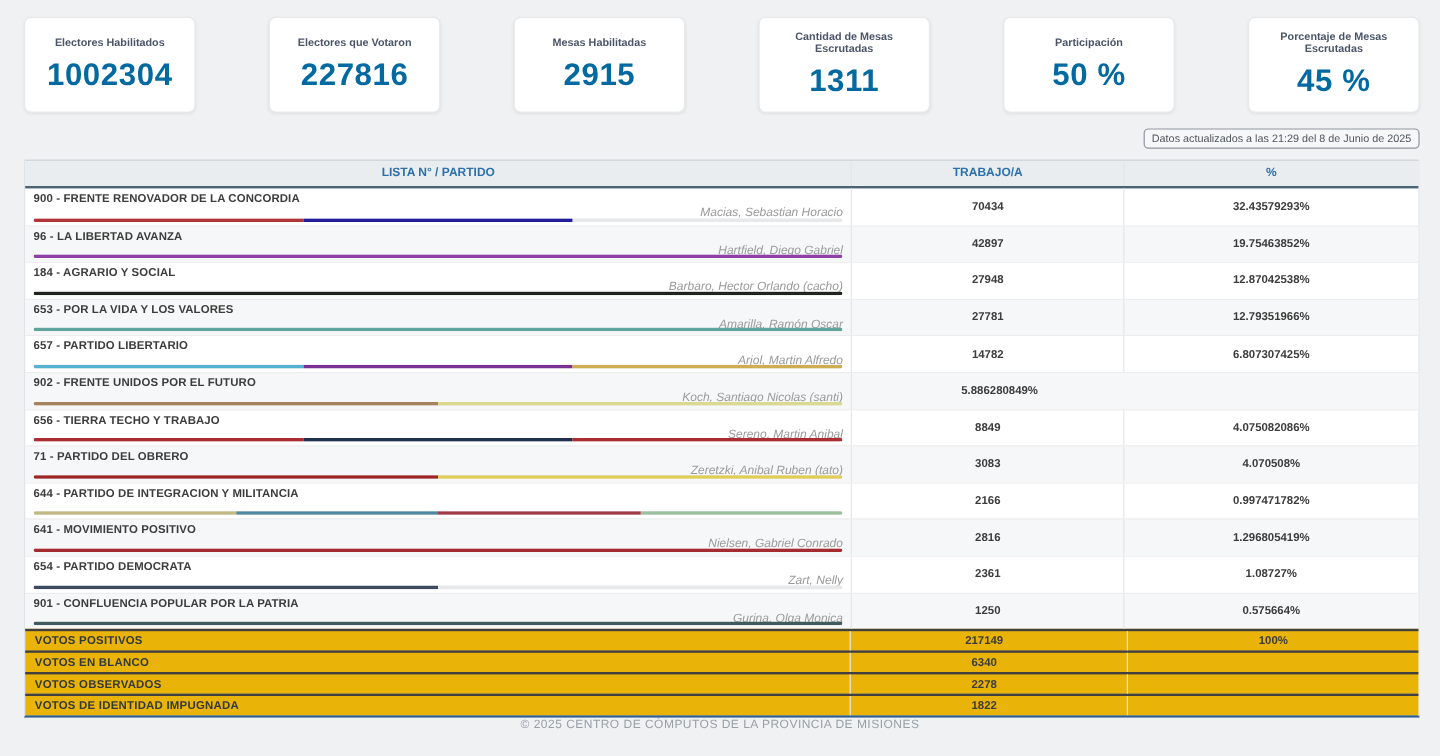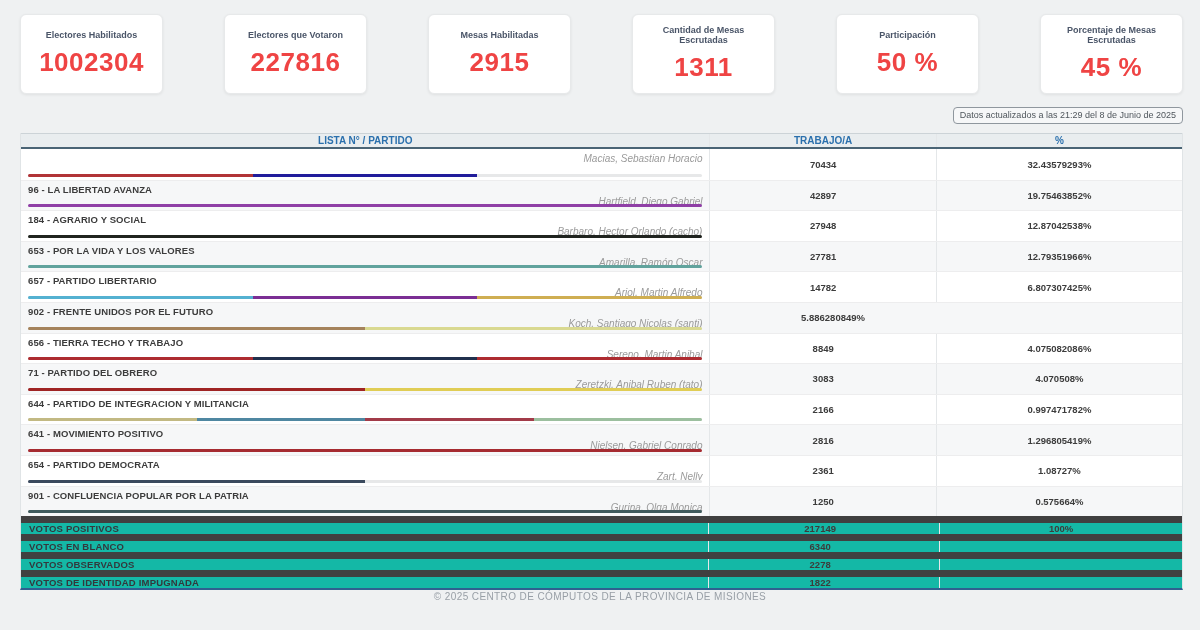--- a/index.html
+++ b/index.html
@@ -20,21 +20,21 @@
   .card {
     width:143px; height:80px;
     background:#ffffff;
     border:1px solid #e7e9ea;
     border-radius:6px;
     box-shadow:0 1px 3px rgba(0,0,0,0.07);
     display:flex; flex-direction:column; align-items:center; justify-content:center;
     gap:7px; text-align:center; padding:0 6px;
   }
   .card-label { font-size:9px; font-weight:bold; color:#4a5568; line-height:1.15; }
-  .card-value { font-size:26px; font-weight:600; color:#ef4444; letter-spacing:0.5px; }
+  .card-value { font-size:26px; font-weight:600; color:#0369a1; letter-spacing:0.5px; }
 
   
   .badge-row { display:flex; justify-content:flex-end; padding:13px 17px 0 0; }
   .badge {
     font-size:9px; color:#4f565c;
     border:1px solid #8f979e; border-radius:4px;
     background:#f6f7f8;
     padding:3px 6px; line-height:1;
   }
 
@@ -45,21 +45,21 @@
     border-left:1px solid #e0e4e6;
     border-right:1px solid #e0e4e6;
     border-bottom:2px solid #2f5f8f;
   }
   .trow { display:flex; }
   .c1 { width:59.3%; }
   .c2 { width:19.5%; border-left:1px solid #e4e7e9; }
   .c3 { width:21.2%; border-left:1px solid #e4e7e9; }
 
   .thead {
-    height:16px;
+    height:24px;
     background:#e9edef;
     border-top:1px solid #ccd3d7;
     border-bottom:2px solid #4a6475;
   }
   .thead .hc {
     display:flex; align-items:center; justify-content:center;
     font-size:10px; font-weight:bold; color:#2b70ad;
   }
 
   .prow { height:30.6px; border-top:1px solid #ededee; }
@@ -78,21 +78,21 @@
     position:absolute; left:7px; right:7px; bottom:3px;
     height:3px; border-radius:2px; background:#e7e8e9;
     display:flex; overflow:hidden;
   }
   .bar .seg { height:100%; display:block; }
   .num-cell {
     display:flex; align-items:center; justify-content:center;
     font-size:9.5px; font-weight:bold; color:#3c3c3c;
   }
 
-  .srow { height:18px; background:#14b8a6; border-top:7px solid #404040;gap:8px; }
+  .srow { height:18px; background:#eab308; border-top:2px solid #404040;gap:8px; }
   .srow .slabel {
     display:flex; align-items:center;
     padding-left:8px;
     font-size:9.5px; font-weight:bold; color:#33383d; letter-spacing:0.2px;
   }
   .srow .num-cell { font-size:9.5px; }
 
   
   .footer {
     margin-top:1px; text-align:center;
@@ -142,20 +142,21 @@
 
   <div class="table">
     <div class="trow thead">
       <div class="c1 hc">LISTA N° / PARTIDO</div>
       <div class="c2 hc">TRABAJO/A</div>
       <div class="c3 hc">%</div>
     </div>
     <div id="tbody">
   <div class="trow prow">
     <div class="c1 party-cell">
+      <div class="party-name">900 - FRENTE RENOVADOR DE LA CONCORDIA</div>
       <div class="candidate-name">Macias, Sebastian Horacio</div>
       <div class="bar">
               <span class="seg" style="width: 33.3%; background: rgb(177, 52, 55);"></span>
               <span class="seg" style="width: 33.3%; background: rgb(33, 29, 155);"></span>
             </div>
     </div>
     <div class="c2 num-cell">70434</div>
     <div class="c3 num-cell">32.43579293%</div>
   </div>
 

